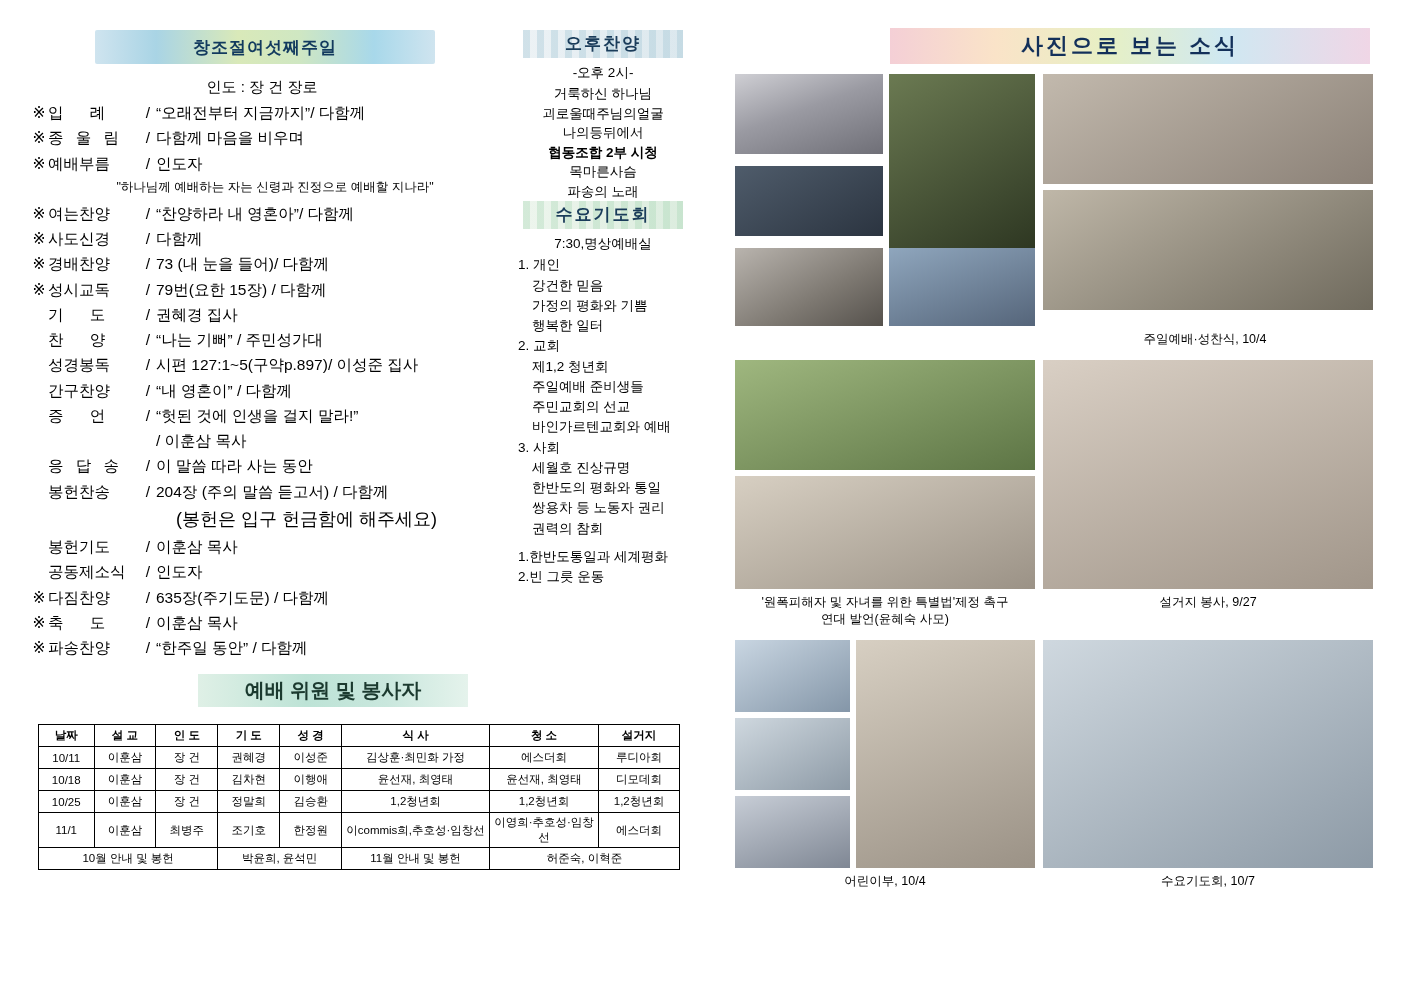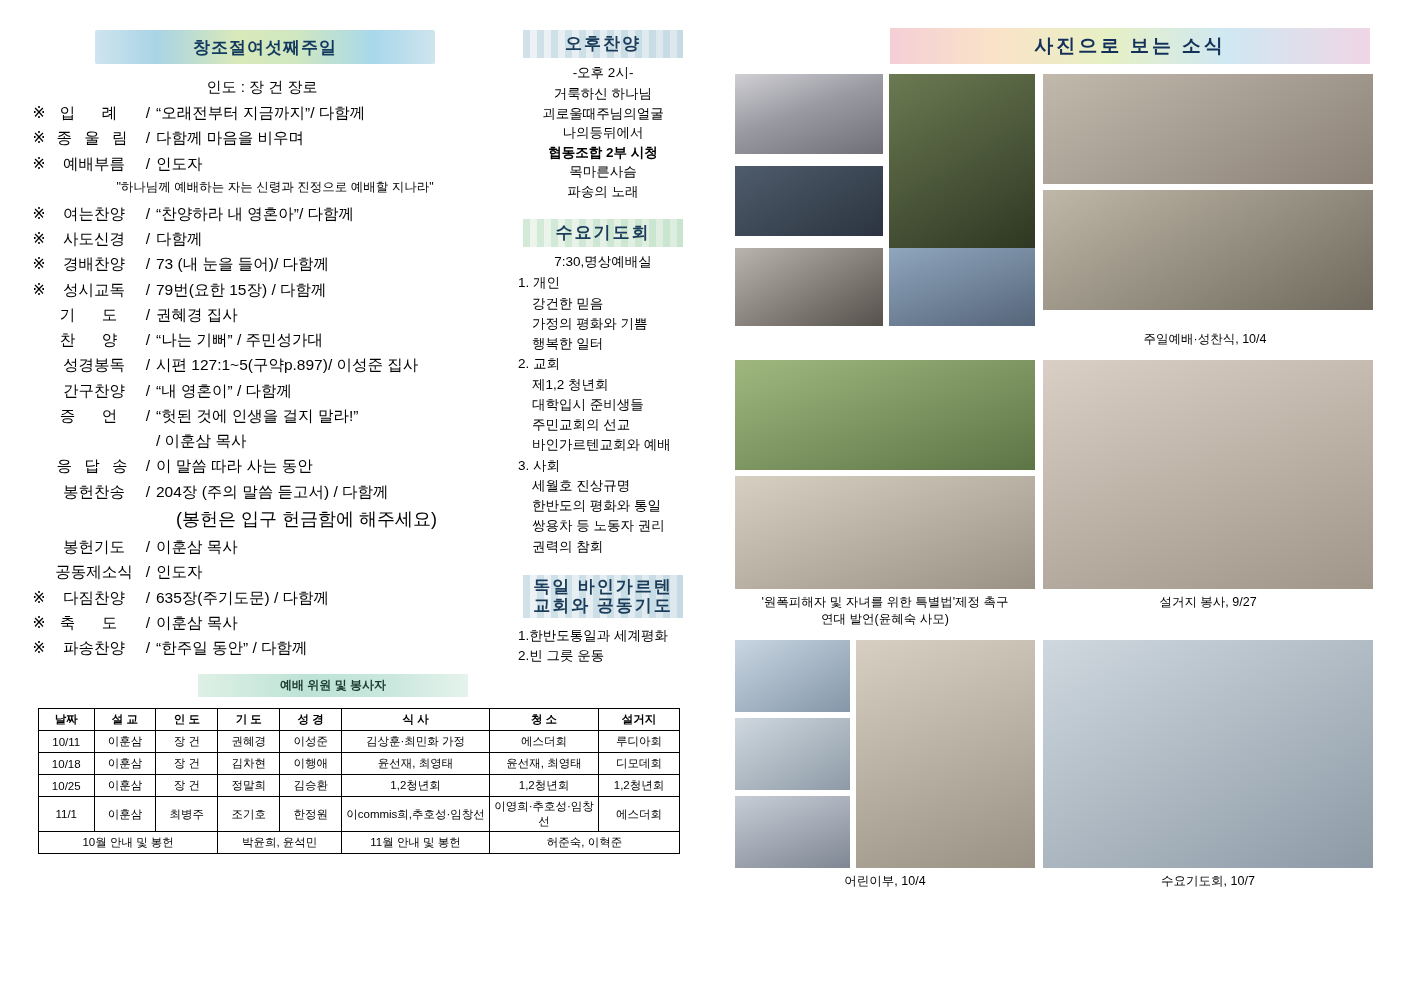--- a/index.html
+++ b/index.html
@@ -19,34 +19,34 @@
     width:340px;height:34px;margin:0 auto;
     background:linear-gradient(90deg,#cfe4ef 0%,#a9d4e5 18%,#d9e9b9 42%,#cfe7c2 60%,#a8d8ea 82%,#cfe4ef 100%);
     border-radius:2px;
     display:flex;align-items:center;justify-content:center;
     font-size:17px;font-weight:bold;color:#123a5e;letter-spacing:1px;
   }
   .guide-line{text-align:center;padding-right:6px;margin-top:14px;font-size:15px;}
   .order-list{margin-top:8px;}
   .order-row{display:flex;align-items:flex-start;font-size:15.5px;line-height:1.05;margin-bottom:9px;}
   .mark{width:18px;flex:0 0 18px;text-align:center;}
-  .lbl{width:92px;flex:0 0 92px;letter-spacing:0px;text-align:center;}
+  .lbl{width:92px;flex:0 0 92px;letter-spacing:0px;}
   .lbl.sp{letter-spacing:11px;}
   .lbl.sp2{letter-spacing:4px;}
   .sep{width:16px;flex:0 0 16px;text-align:center;}
   .val{flex:1;}
   .sub-quote{font-size:12.5px;text-align:center;margin:-2px 0 10px 20px;}
   .indent-note{font-size:18px;margin:-2px 0 8px 146px;}
   .cont-row{margin-left:126px;}
 
   
   .tbl-title{
-    width:270px;margin:18px auto 11px 168px;
+    width:270px;margin:18px auto 17px 168px;
     background:linear-gradient(90deg,#dff0e6,#bde3d6 40%,#c9e7dd 70%,#e5f3ec);
-    text-align:center;font-size:12px;font-weight:bold;color:#1b3a2f;padding:3px 0;
+    text-align:center;font-size:20px;font-weight:bold;color:#1b3a2f;padding:3px 0;
   }
   table.duty{border-collapse:collapse;margin-top:4px;font-size:11.5px;width:642px;margin-left:8px;border-radius:11px;}
   table.duty td,table.duty th{border:1px solid #000;padding:2px 2px;text-align:center;height:17px;}
   table.duty th{font-weight:bold;}
 
   
   .mid-col{position:absolute;left:508px;top:30px;width:190px;text-align:center;font-size:13.5px;}
   .mid-head{
     display:block;margin:0 auto;width:160px;height:28px;line-height:28px;
     font-size:17px;font-weight:bold;color:#1a3c5a;letter-spacing:2px;
@@ -55,32 +55,32 @@
       linear-gradient(90deg,#e7eef2,#cfe0e8);
   }
   .mid-head.green{
     background:
       repeating-linear-gradient(90deg,rgba(190,225,200,.5) 0 7px,rgba(255,255,255,.2) 7px 14px),
       linear-gradient(90deg,#e9f3e9,#d3e8d6);
   }
   .mid-sub{margin:6px 0 2px;font-size:13.5px;}
   .mid-lines div{line-height:1.45;}
   .mid-lines .bold{font-weight:bold;}
-  .mid-block{margin-top:18px;}
+  .mid-block{margin-top:0;}
   .mid-left{text-align:left;margin-left:10px;line-height:1.5;font-size:13.5px;}
   .mid-left .ind1{padding-left:14px;}
   .two-line-head{line-height:1.15;height:auto;padding:2px 0;}
 
   
   .right-col{position:absolute;left:735px;top:28px;width:640px;}
   .photo-banner{
     width:480px;height:36px;margin:0 auto 10px 155px;
     background:linear-gradient(90deg,#f4cfd6 0%,#fae3c8 22%,#e7f0c4 45%,#cfe8f2 70%,#f0d6e6 100%);
     display:flex;align-items:center;justify-content:center;
-    font-size:19px;font-weight:bold;color:#13305a;letter-spacing:3px;font-family:Liberation Serif, serif;
+    font-size:22px;font-weight:bold;color:#13305a;letter-spacing:3px;
   }
   .prow{display:flex;gap:8px;}
   .cap{text-align:center;font-size:12.5px;margin:5px 0 12px;line-height:1.35;}
   .ph{background-size:cover;background-position:center;border:0;}
 
   
   .p1{background:linear-gradient(160deg,#cfcfd4,#9a9aa2 45%,#6f6f77);}
   .p2{background:linear-gradient(150deg,#6b7a52,#3f4a30 60%,#222a18);}
   .p3{background:linear-gradient(150deg,#4f5c6b,#2b3440);}
   .p4{background:linear-gradient(150deg,#b9b4ae,#7d7871 60%,#55514c);}
@@ -317,36 +317,32 @@
     <div class="mid-block">
       <div class="mid-head green">수요기도회</div>
       <div class="mid-sub">7:30,명상예배실</div>
       <div class="mid-left">
         <div>1. 개인</div>
         <div class="ind1">강건한 믿음</div>
         <div class="ind1">가정의 평화와 기쁨</div>
         <div class="ind1">행복한 일터</div>
         <div>2. 교회</div>
         <div class="ind1">제1,2 청년회</div>
-        <div class="ind1">대학입시 준비생들</div>
+        <div class="ind1">주일예배 준비생들</div>
         <div class="ind1">주민교회의 선교</div>
         <div class="ind1">바인가르텐교회와 예배</div>
         <div>3. 사회</div>
         <div class="ind1">세월호 진상규명</div>
         <div class="ind1">한반도의 평화와 통일</div>
         <div class="ind1">쌍용차 등 노동자 권리</div>
         <div class="ind1">권력의 참회</div>
       </div>
     </div>
 
     <div class="mid-block">
-      <div class="mid-head two-line-head">
-        <div>독일 바인가르텐</div>
-        <div>교회와 공동기도</div>
-      </div>
       <div class="mid-left" style="margin-top:8px">
         <div>1.한반도통일과 세계평화</div>
         <div>2.빈 그릇 운동</div>
       </div>
     </div>
   </div>
 
   <div class="right-col">
 
     <div class="photo-banner">사진으로 보는 소식</div>

